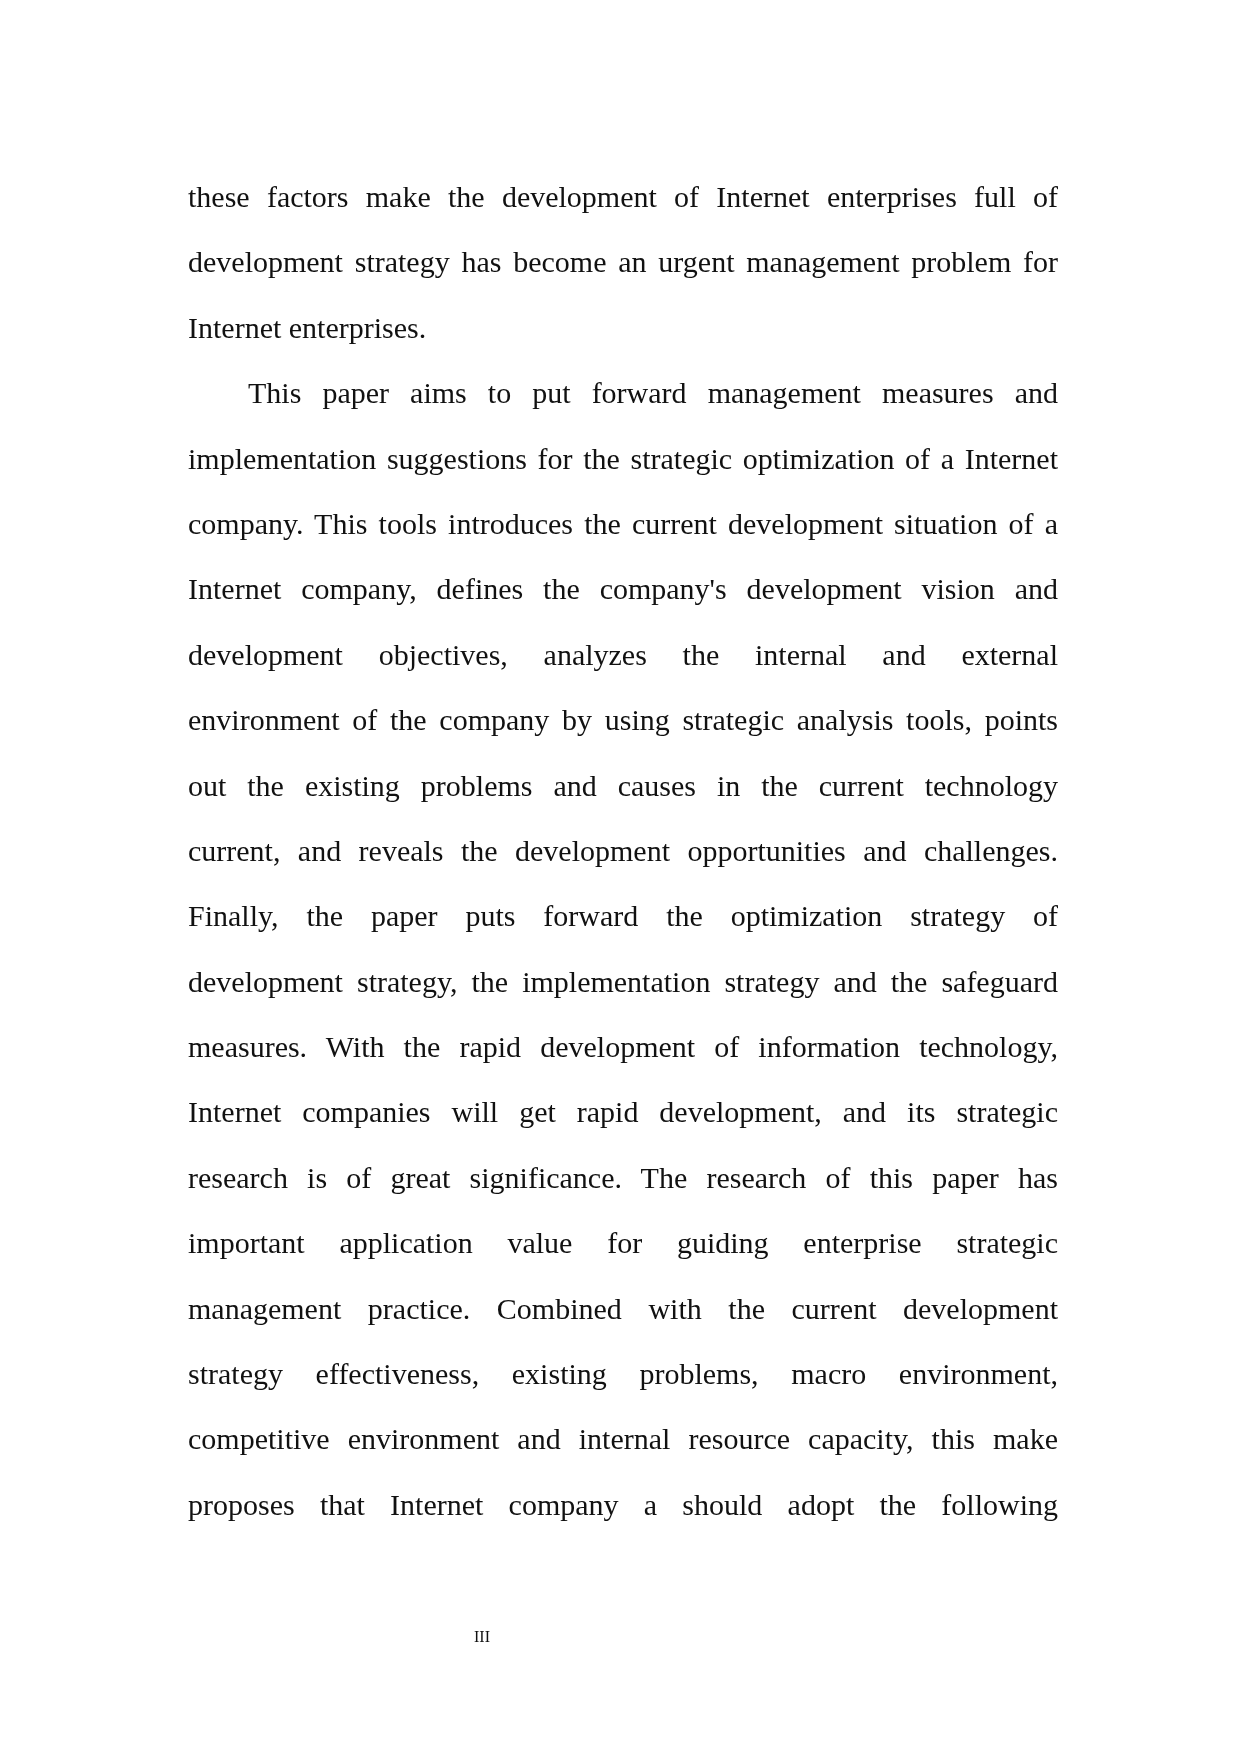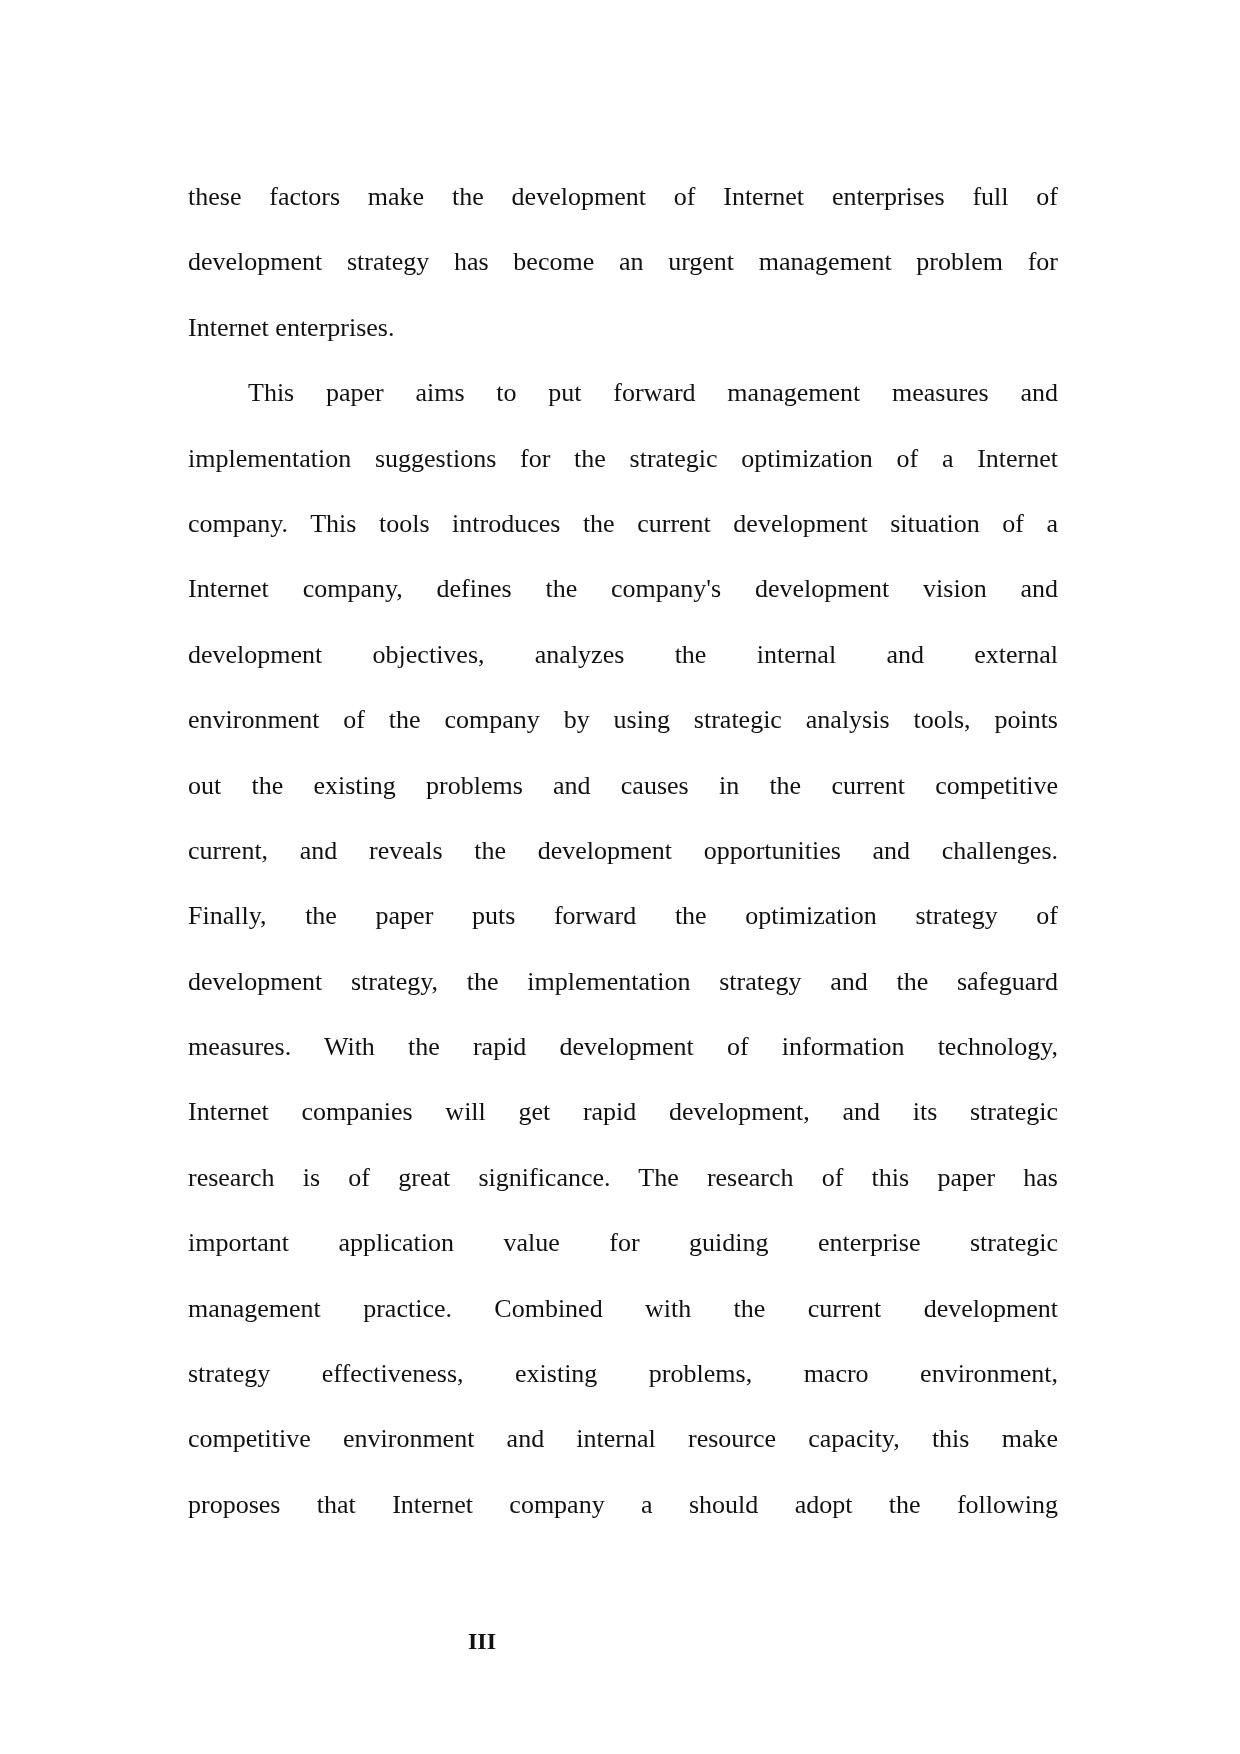--- a/index.html
+++ b/index.html
@@ -26,21 +26,21 @@
     .text-block {
       position: absolute;
       left: 188px;
       top: 168px;
       width: 870px;
     }
     .line {
       display: block;
       height: 65.4px;
       line-height: 58px;
-      font-size: 26px;
+      font-size: 30px;
       white-space: nowrap;
       overflow: visible;
       position: relative;
     }
     .line .inner {
       display: block;
       width: 870px;
       text-align: justify;
       text-align-last: justify;
       transform-origin: 0 50%;
@@ -53,22 +53,22 @@
       padding-left: 60px;
       box-sizing: border-box;
     }
     .page-number {
       position: absolute;
       left: 0;
       width: 964px;
       top: 1628px;
       text-align: center;
       font-family: "Liberation Serif", "DejaVu Serif", serif;
-      font-weight: bold;
-      font-size: 24px;
+      font-weight: normal;
+      font-size: 16px;
       color: #111111;
     }
   </style>
 </head>
 <body>
 
 <div class="page">
   <div class="text-block">
 
     <div class="line">
@@ -93,21 +93,21 @@
     <div class="line">
         <span class="inner">Internet company, defines the company's development vision and</span>
       </div>
     <div class="line">
         <span class="inner">development objectives, analyzes the internal and external</span>
       </div>
     <div class="line">
         <span class="inner">environment of the company by using strategic analysis tools, points</span>
       </div>
     <div class="line">
-        <span class="inner">out the existing problems and causes in the current competitive</span>
+        <span class="inner">out the existing problems and causes in the current technology</span>
       </div>
     <div class="line">
         <span class="inner">current, and reveals the development opportunities and challenges.</span>
       </div>
     <div class="line">
         <span class="inner">Finally, the paper puts forward the optimization strategy of</span>
       </div>
     <div class="line">
         <span class="inner">development strategy, the implementation strategy and the safeguard</span>
       </div>

